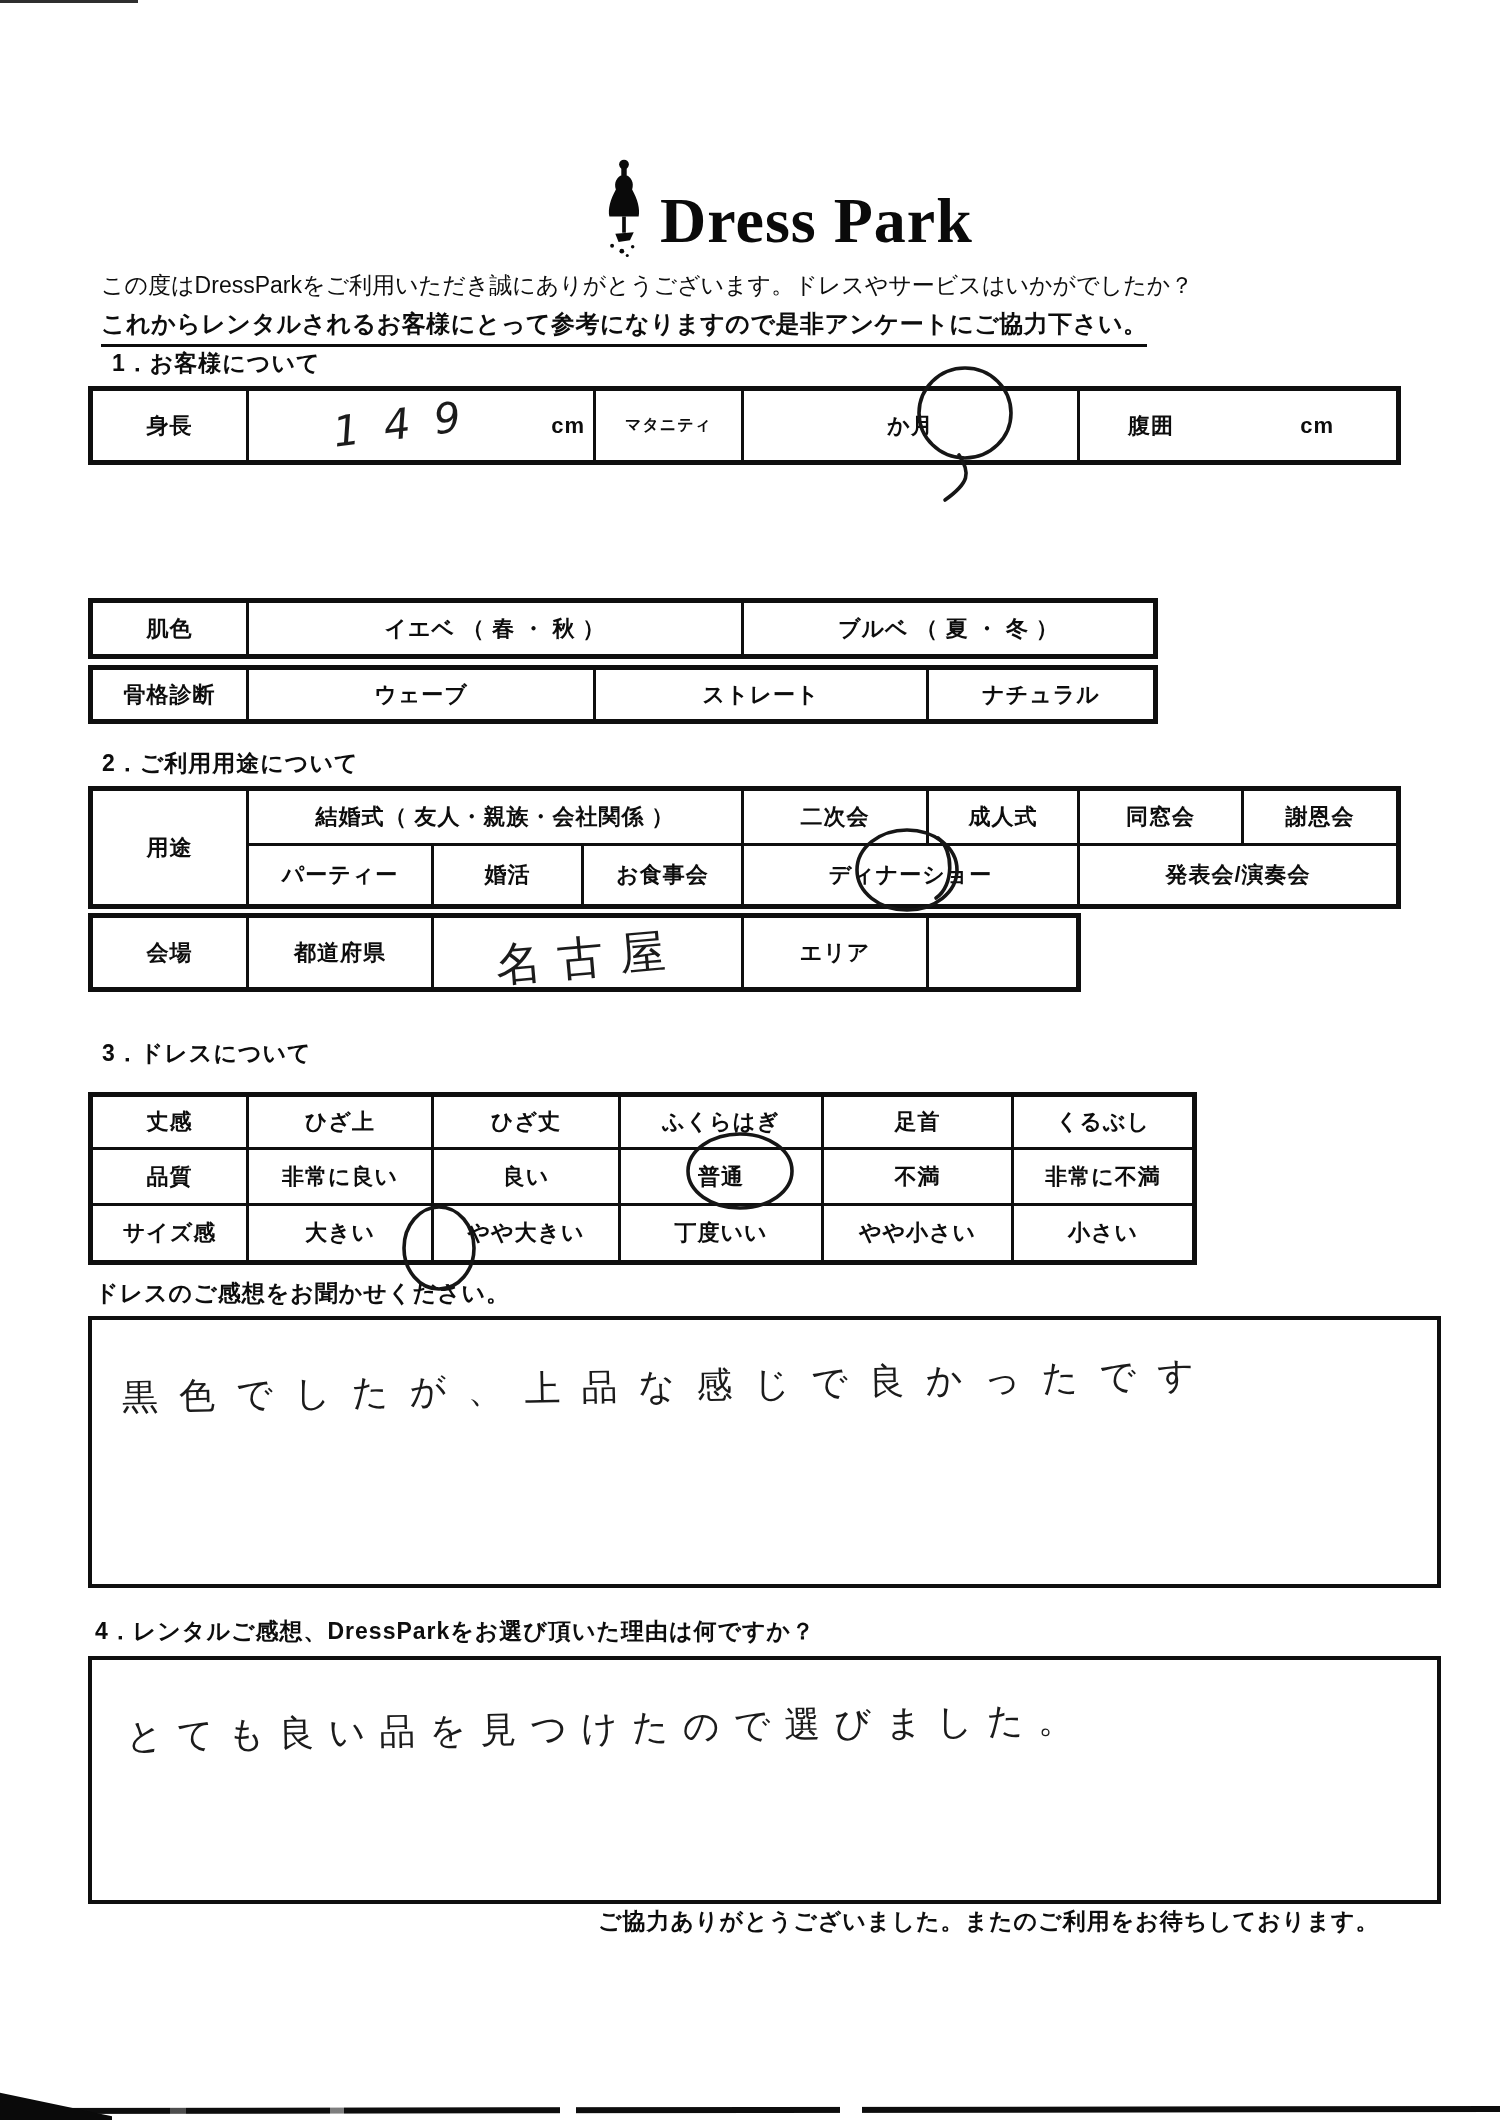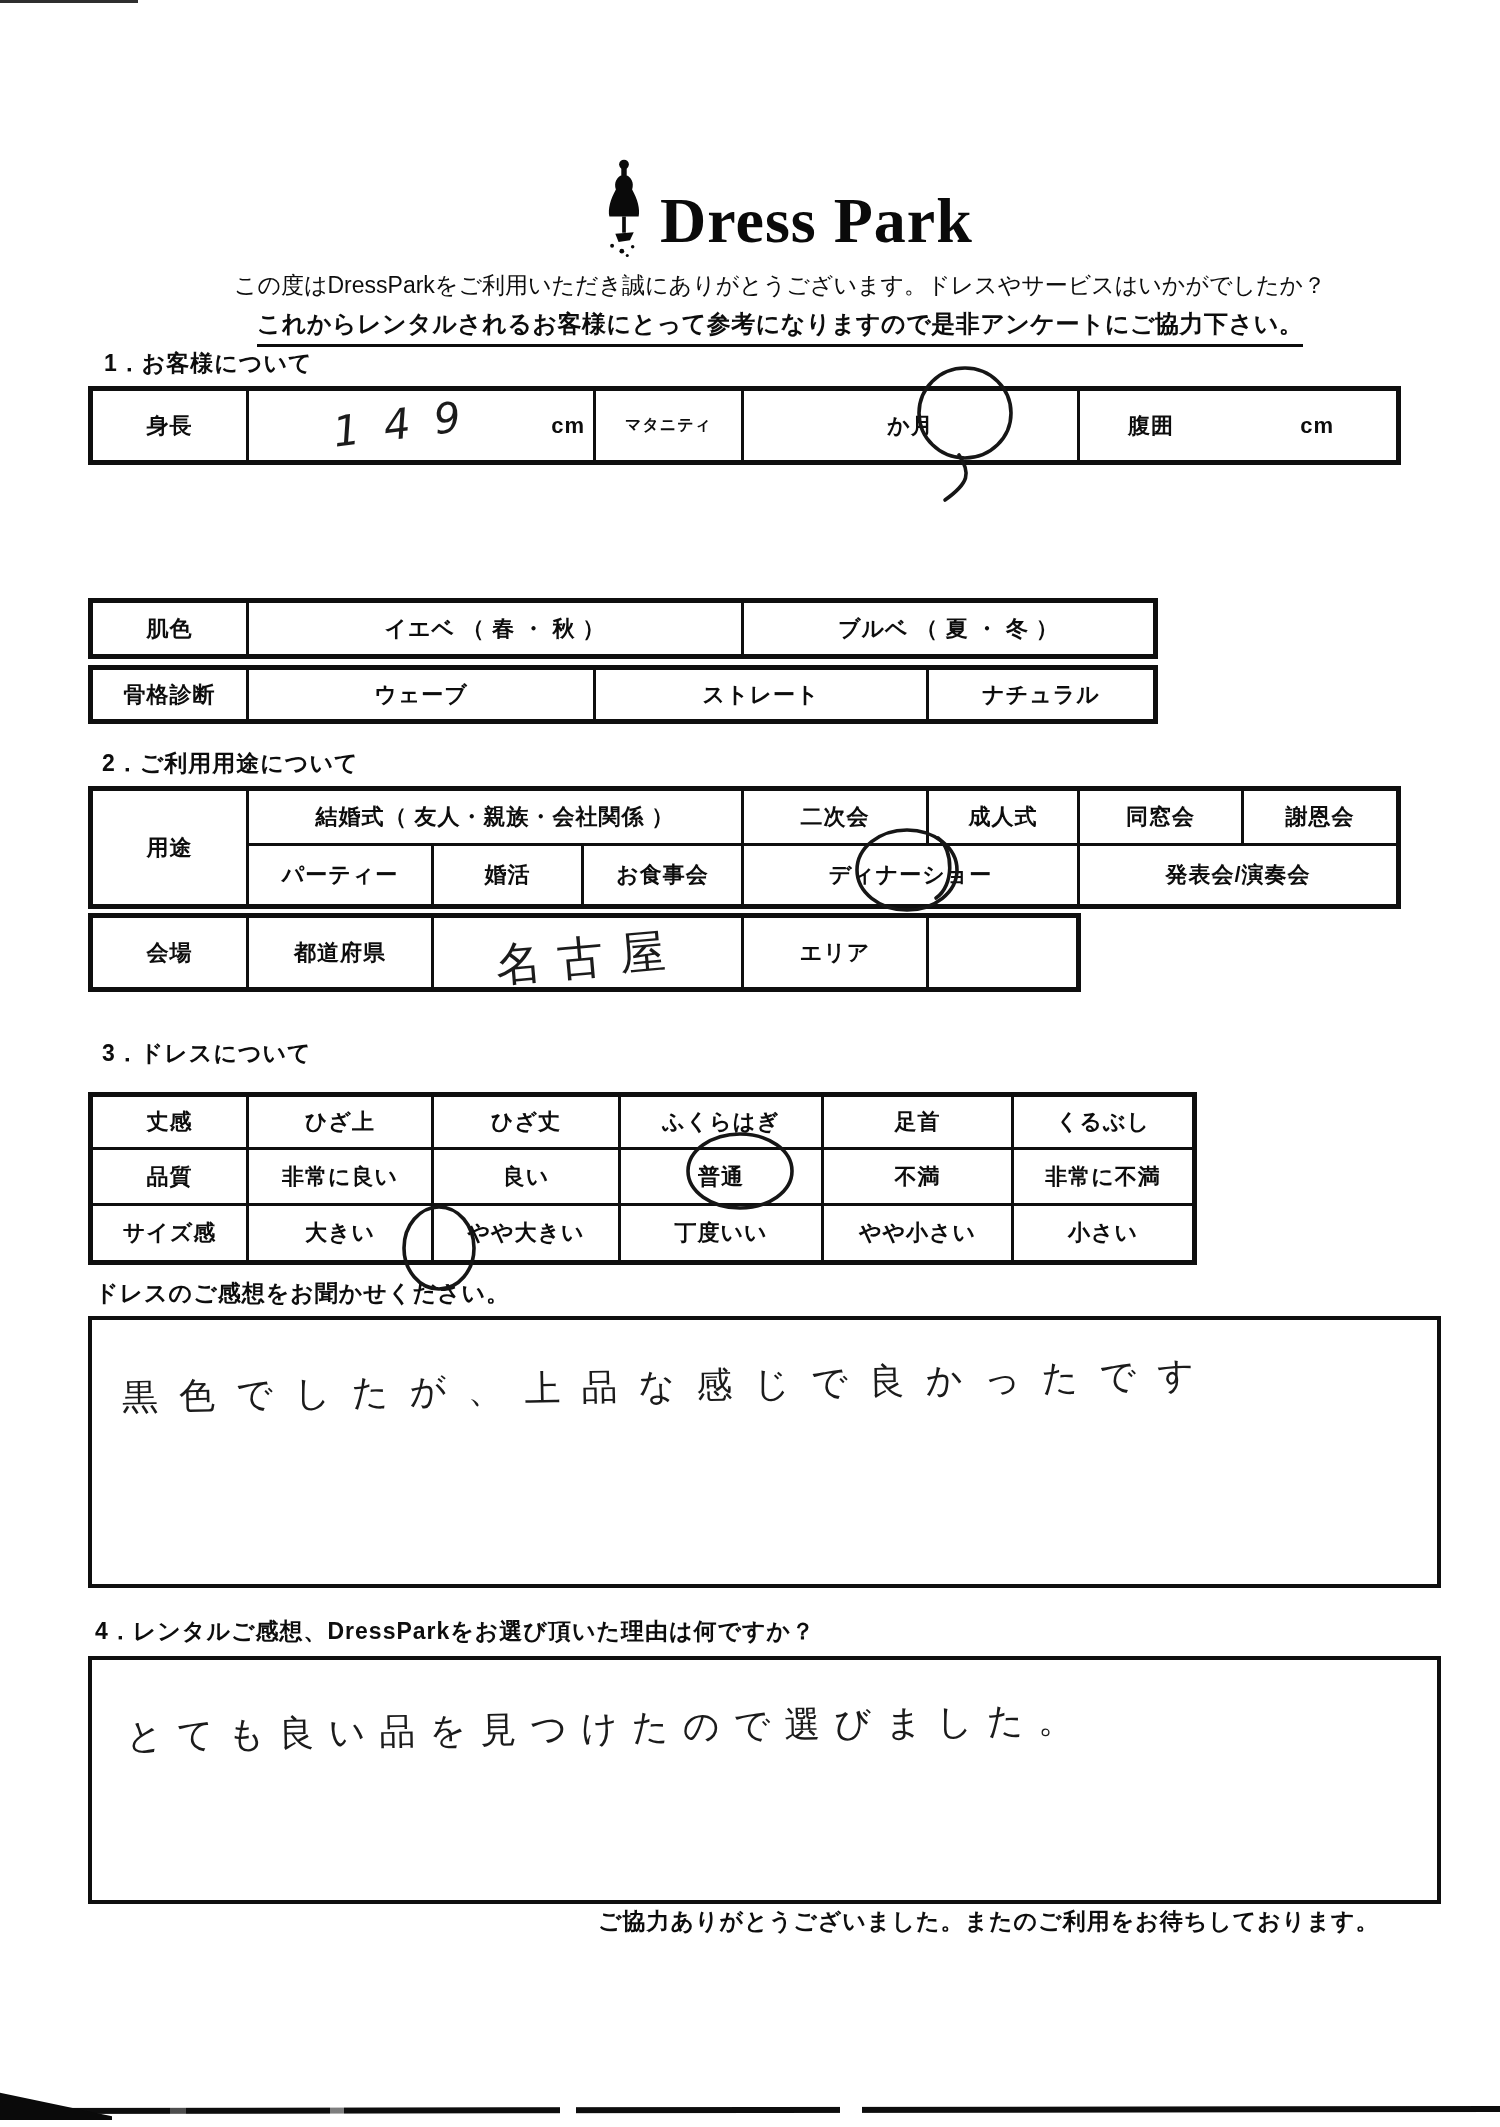--- a/index.html
+++ b/index.html
@@ -8,21 +8,21 @@
     font-family:"Liberation Sans",sans-serif;color:#0d0d0d;overflow:hidden;
   }
   
   .logo{position:absolute;left:598px;top:158px;display:flex;align-items:flex-start;}
   .logo-icon{width:52px;height:104px;}
   .logo-text{
     font-family:"Liberation Serif","DejaVu Serif",serif;font-size:64px;font-weight:600;
     letter-spacing:1px;margin:26px 0 0 10px;color:#0a0a0a;
   }
   
-  .intro{position:absolute;left:95px;top:268px;width:1370px;font-size:23px;line-height:34px;text-align:center;}
+  .intro{position:absolute;left:101px;top:268px;width:1370px;font-size:23px;line-height:34px;}
   .intro-line2{
     display:inline-block;margin-top:5px;font-size:24px;font-weight:bold;
     border-bottom:3px solid #0d0d0d;padding-bottom:3px;letter-spacing:.5px;
   }
   
   .h-sec{position:absolute;font-size:23px;font-weight:bold;letter-spacing:1px;}
   
   table.ft{position:absolute;border-collapse:collapse;table-layout:fixed;border:5px solid #0f0f0f;}
   table.ft td{
     border:3.5px solid #0f0f0f;text-align:center;vertical-align:middle;
@@ -76,21 +76,21 @@
       </g>
     </svg>
     <div class="logo-text">Dress Park</div>
   </div>
 
   <div class="intro">
     <div>この度はDressParkをご利用いただき誠にありがとうございます。ドレスやサービスはいかがでしたか？</div>
     <span class="intro-line2">これからレンタルされるお客様にとって参考になりますので是非アンケートにご協力下さい。</span>
   </div>
 
-  <div class="h-sec" style="left:104px;top:348px;">1．お客様について</div>
+  <div class="h-sec" style="left:112px;top:348px;">1．お客様について</div>
 
   <table class="ft" style="left:88px;top:386px;">
     <colgroup>
       <col style="width:157px">
         <col style="width:165px">
         <col style="width:182px">
         <col style="width:148px">
       <col style="width:168px">
         <col style="width:168px">
         <col style="width:164px">

